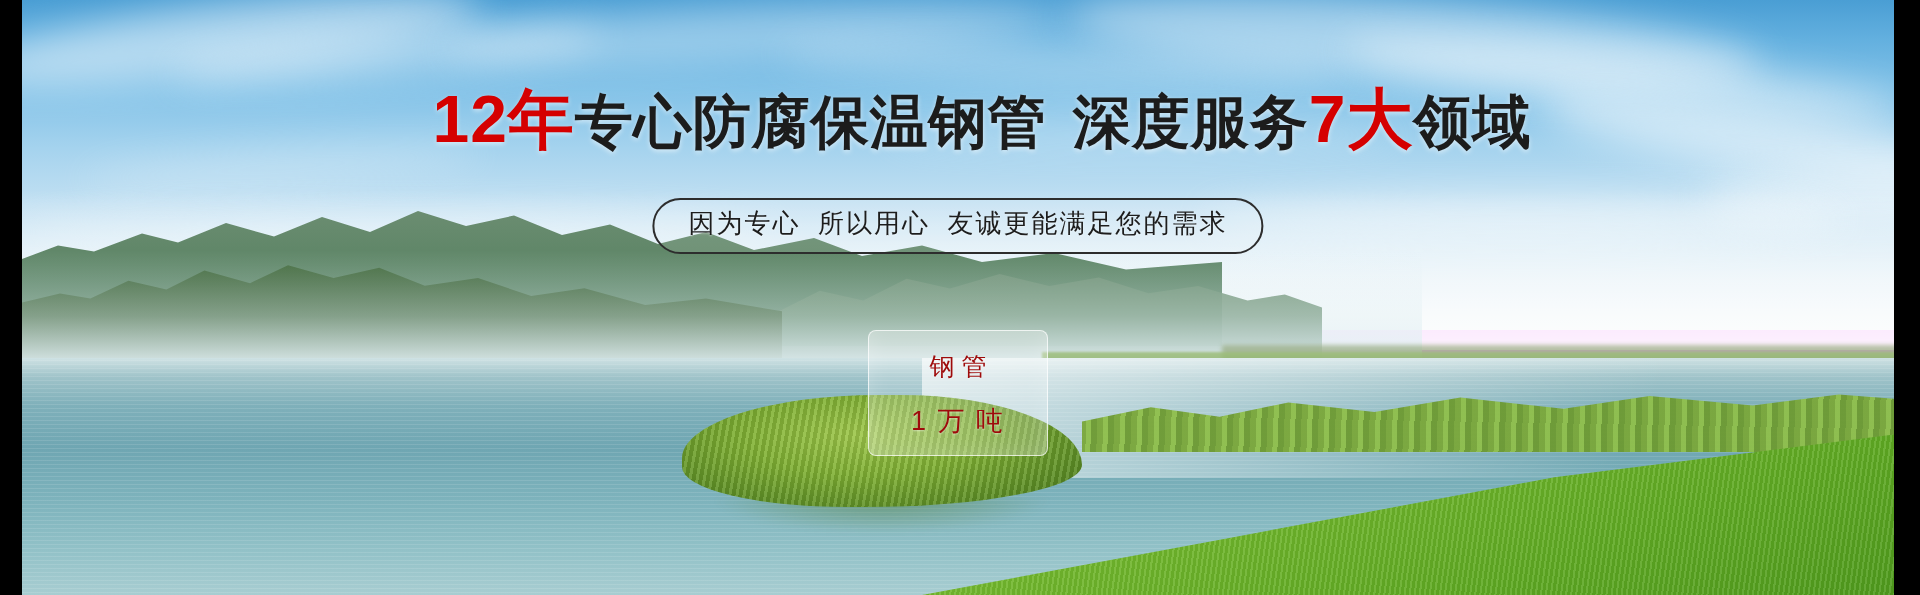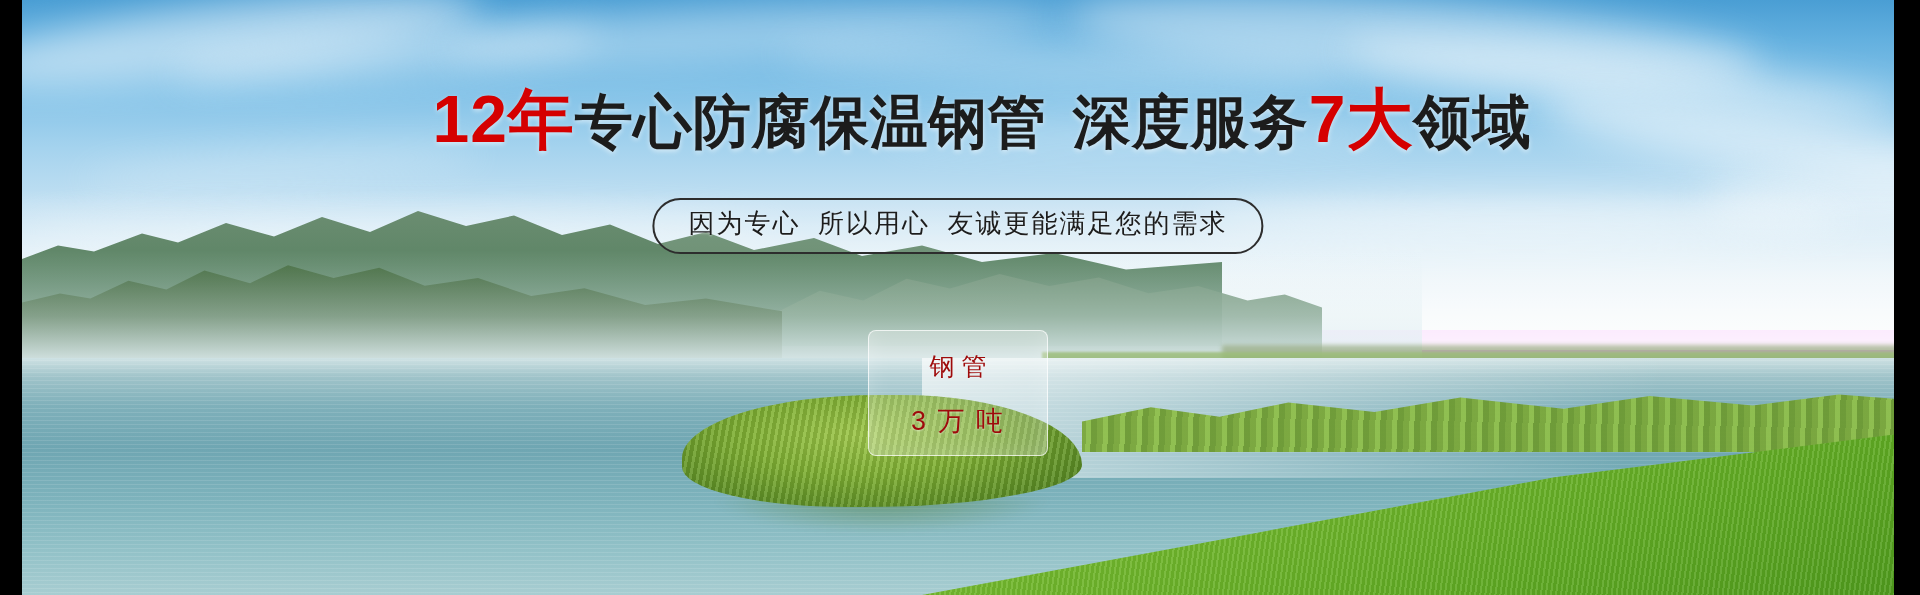--- a/index.html
+++ b/index.html
@@ -262,20 +262,20 @@
   <div class="headline">
     <span class="hl-red">12年</span><span class="hl-dark">专心防腐保温钢管</span><span class="hl-gap"></span><span class="hl-dark">深度服务</span><span class="hl-red">7大</span><span class="hl-dark">领域</span>
   </div>
 
   <div class="pill">因为专心 所以用心  友诚更能满足您的需求</div>
 
   <div class="cards">
 
     <div class="card">
       <div class="card-label">钢管</div>
-      <div class="card-value"><span>3 万 吨</span><sup></sup></div>
+      <div class="card-value"><span>1 万 吨</span><sup></sup></div>
     </div>
 
 
 
   </div>
 
 </div>
 
 </body></html>

